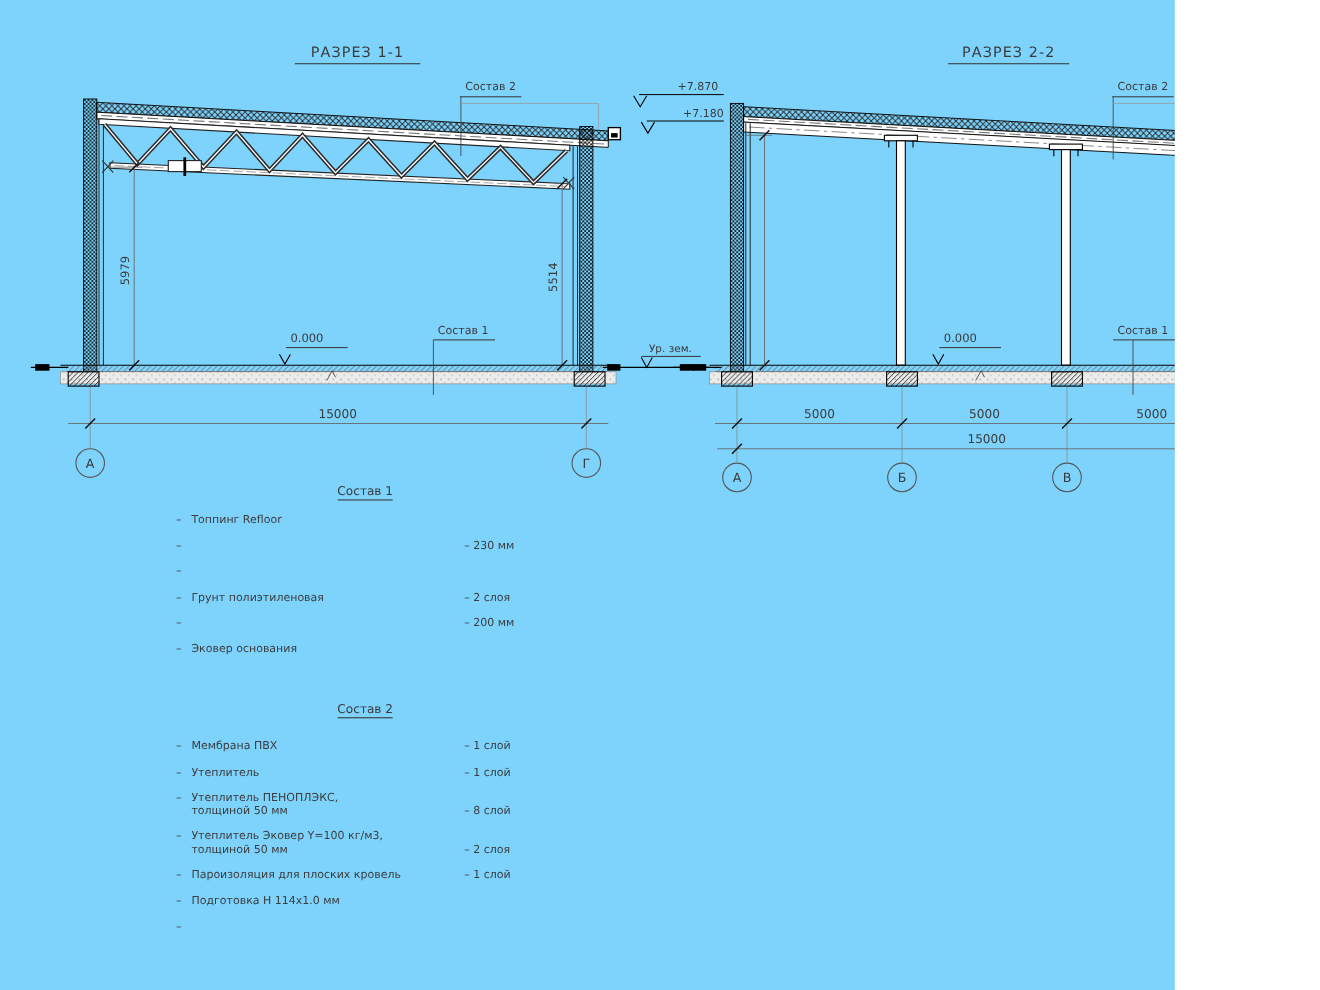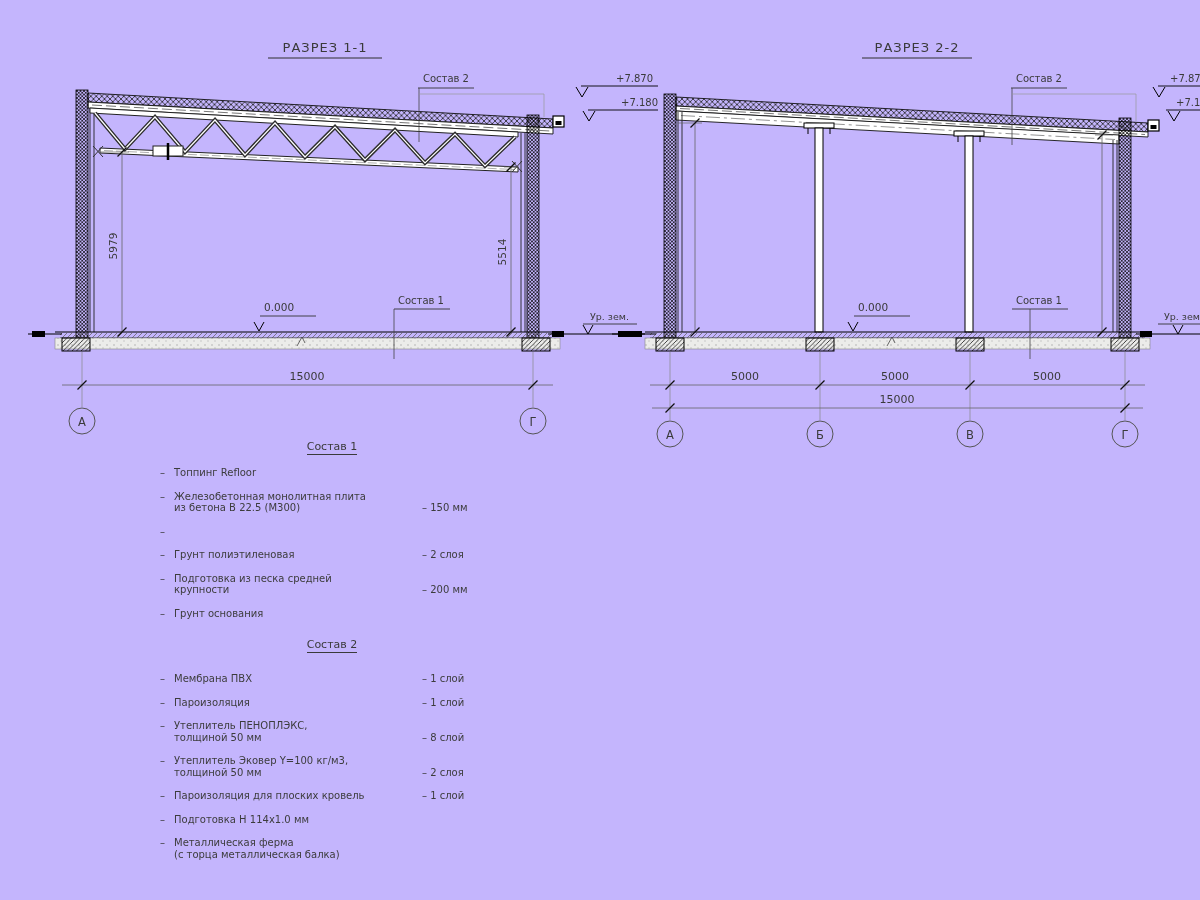--- a/index.html
+++ b/index.html
@@ -1,16 +1,16 @@
 <!DOCTYPE html>
 <html><head>
 <meta charset="utf-8">
 <style>
   html,body{margin:0;padding:0;background:#fff;}
-  #page{position:relative;width:1200px;height:900px;background:#c4b5fd;overflow:hidden;
+  #page{position:relative;width:1068px;height:900px;background:#7dd3fc;overflow:hidden;
         font-family:"DejaVu Sans",sans-serif;color:#3a3a3a;}
   svg text{font-family:"DejaVu Sans",sans-serif;fill:#3a3a3a;}
   .drawing-svg{position:absolute;left:0;top:0;}
   
   .mlist{position:absolute;width:344px;}
   .mlist-header{text-align:center;font-size:11px;color:#3a3a3a;}
   .mlist-header span{border-bottom:1px solid #3a3a3a;padding-bottom:1px;}
   .mlist-items{margin-top:14px;}
   .mlist2 .mlist-items{margin-top:22px;}
   .citem{position:relative;display:flex;gap:6px;margin-bottom:12px;
@@ -316,50 +316,42 @@
     <div class="citem">
       <span class="dash">–</span>
       <span class="ctext">
             <span class="l1">Топпинг Refloor</span>
             <span class="l2"></span>
           </span>
       <span class="cval"></span>
     </div>
     <div class="citem">
       <span class="dash">–</span>
-      <span class="ctext">
-            <span class="l1">Железобетонная  монолитная плита</span>
-            <span class="l2">из бетона В 22.5 (М300)</span>
-          </span>
-      <span class="cval">– 150 мм</span>
+      <span class="cval">– 230 мм</span>
     </div>
     <div class="citem">
       <span class="dash">–</span>
       <span class="cval"></span>
     </div>
     <div class="citem">
       <span class="dash">–</span>
       <span class="ctext">
             <span class="l1">Грунт полиэтиленовая</span>
             <span class="l2"></span>
           </span>
       <span class="cval">– 2 слоя</span>
     </div>
     <div class="citem">
       <span class="dash">–</span>
-      <span class="ctext">
-            <span class="l1">Подготовка из песка средней</span>
-            <span class="l2">крупности</span>
-          </span>
       <span class="cval">– 200 мм</span>
     </div>
     <div class="citem">
       <span class="dash">–</span>
       <span class="ctext">
-            <span class="l1">Грунт основания</span>
+            <span class="l1">Эковер основания</span>
             <span class="l2"></span>
           </span>
       <span class="cval"></span>
     </div>
   </div>
 </div>
 
 <div class="mlist mlist2" style="left:160px;top:638px;">
   <div class="mlist-header">
     <span>Состав 2</span>
@@ -369,21 +361,21 @@
       <span class="dash">–</span>
       <span class="ctext">
             <span class="l1">Мембрана ПВХ</span>
             <span class="l2"></span>
           </span>
       <span class="cval">– 1 слой</span>
     </div>
     <div class="citem">
       <span class="dash">–</span>
       <span class="ctext">
-            <span class="l1">Пароизоляция</span>
+            <span class="l1">Утеплитель</span>
             <span class="l2"></span>
           </span>
       <span class="cval">– 1 слой</span>
     </div>
     <div class="citem">
       <span class="dash">–</span>
       <span class="ctext">
             <span class="l1">Утеплитель ПЕНОПЛЭКС,</span>
             <span class="l2">толщиной 50 мм</span>
           </span>
@@ -408,22 +400,18 @@
     <div class="citem">
       <span class="dash">–</span>
       <span class="ctext">
             <span class="l1">Подготовка Н 114х1.0 мм</span>
             <span class="l2"></span>
           </span>
       <span class="cval"></span>
     </div>
     <div class="citem">
       <span class="dash">–</span>
-      <span class="ctext">
-            <span class="l1">Металлическая ферма</span>
-            <span class="l2">(с торца металлическая балка)</span>
-          </span>
       <span class="cval"></span>
     </div>
   </div>
 </div>
 
 </div>
 
 </body></html>

